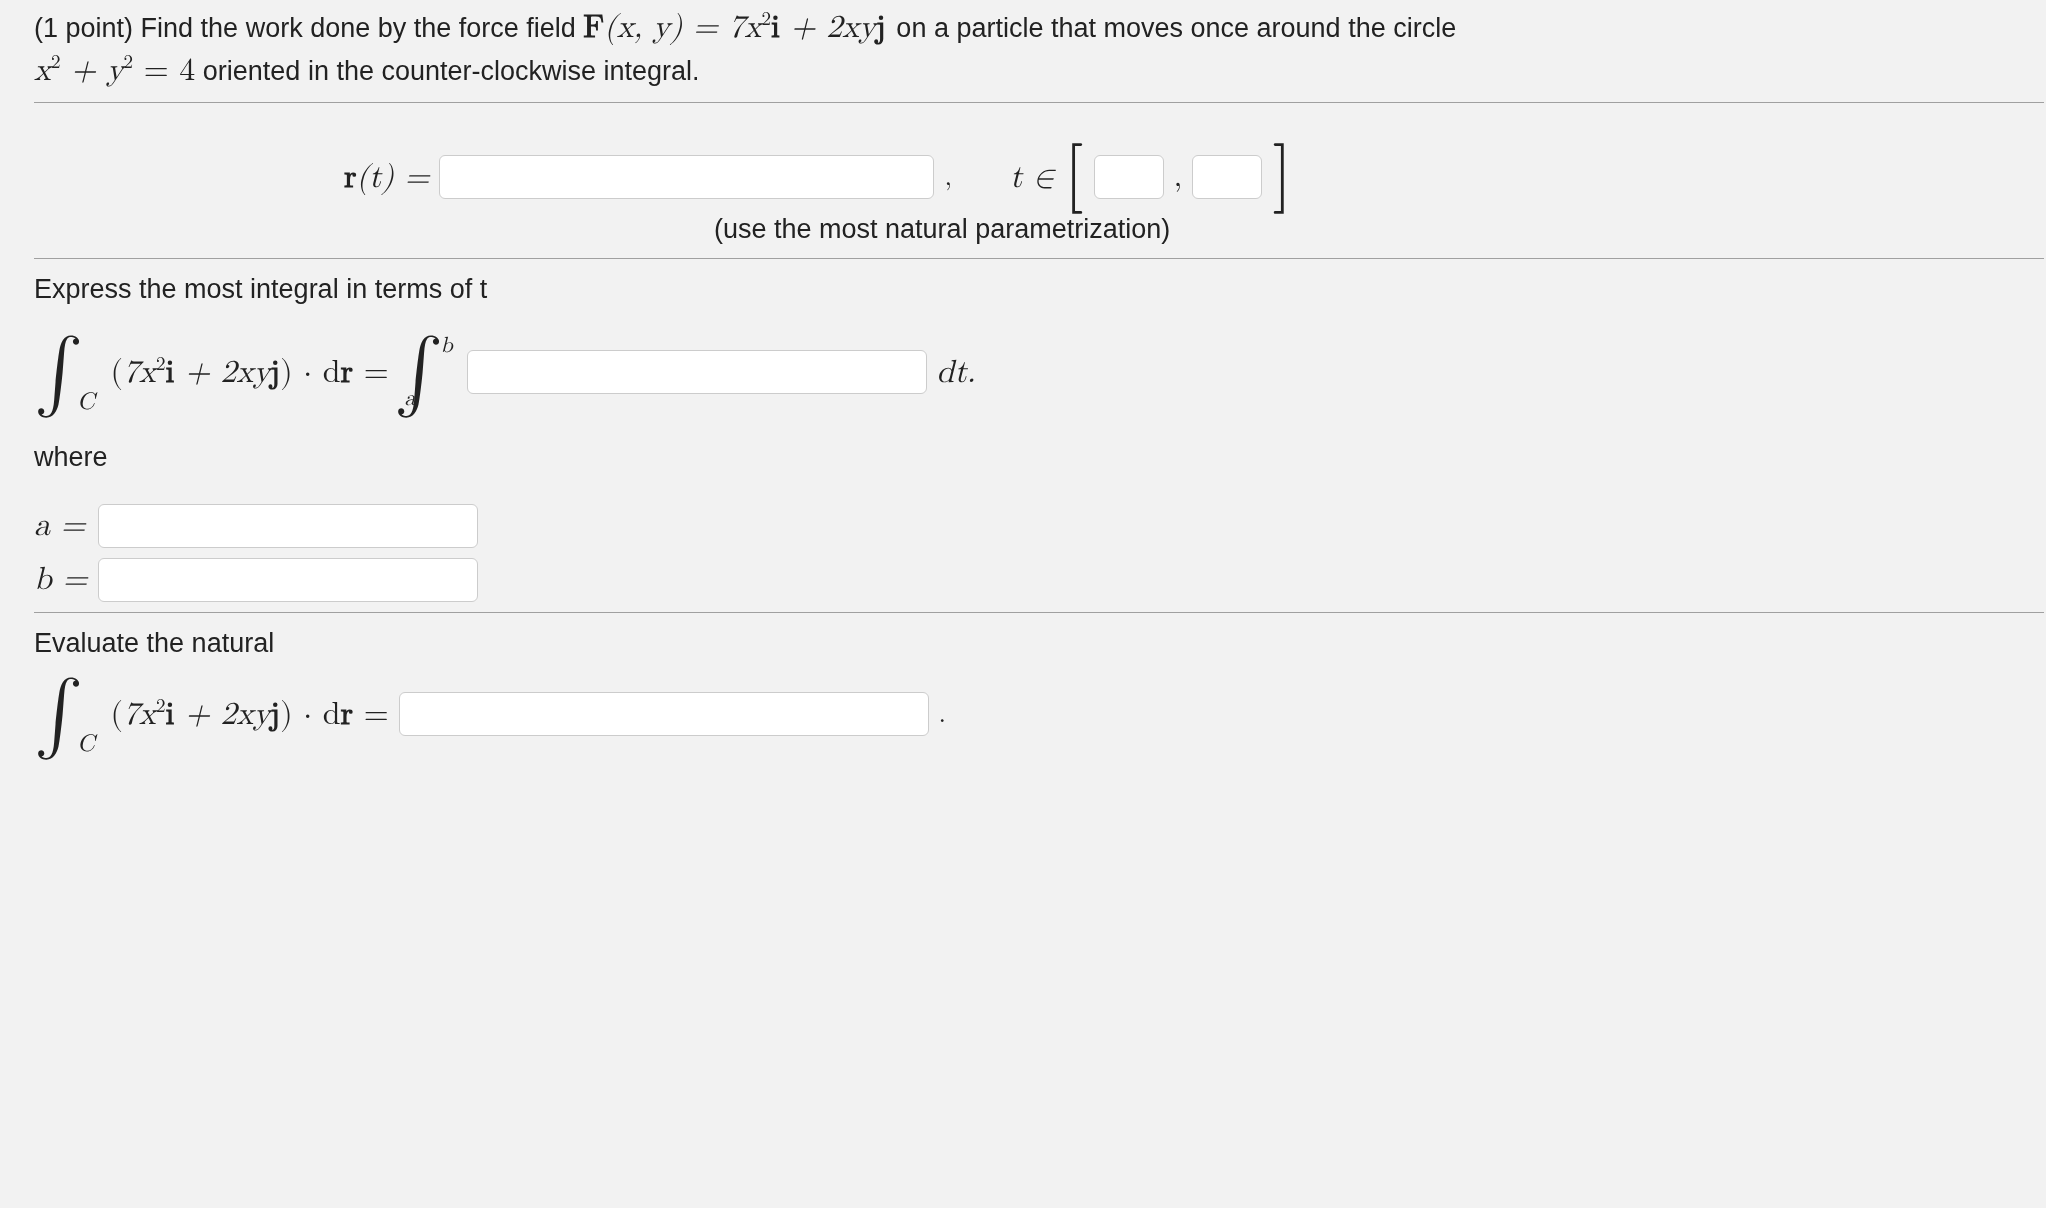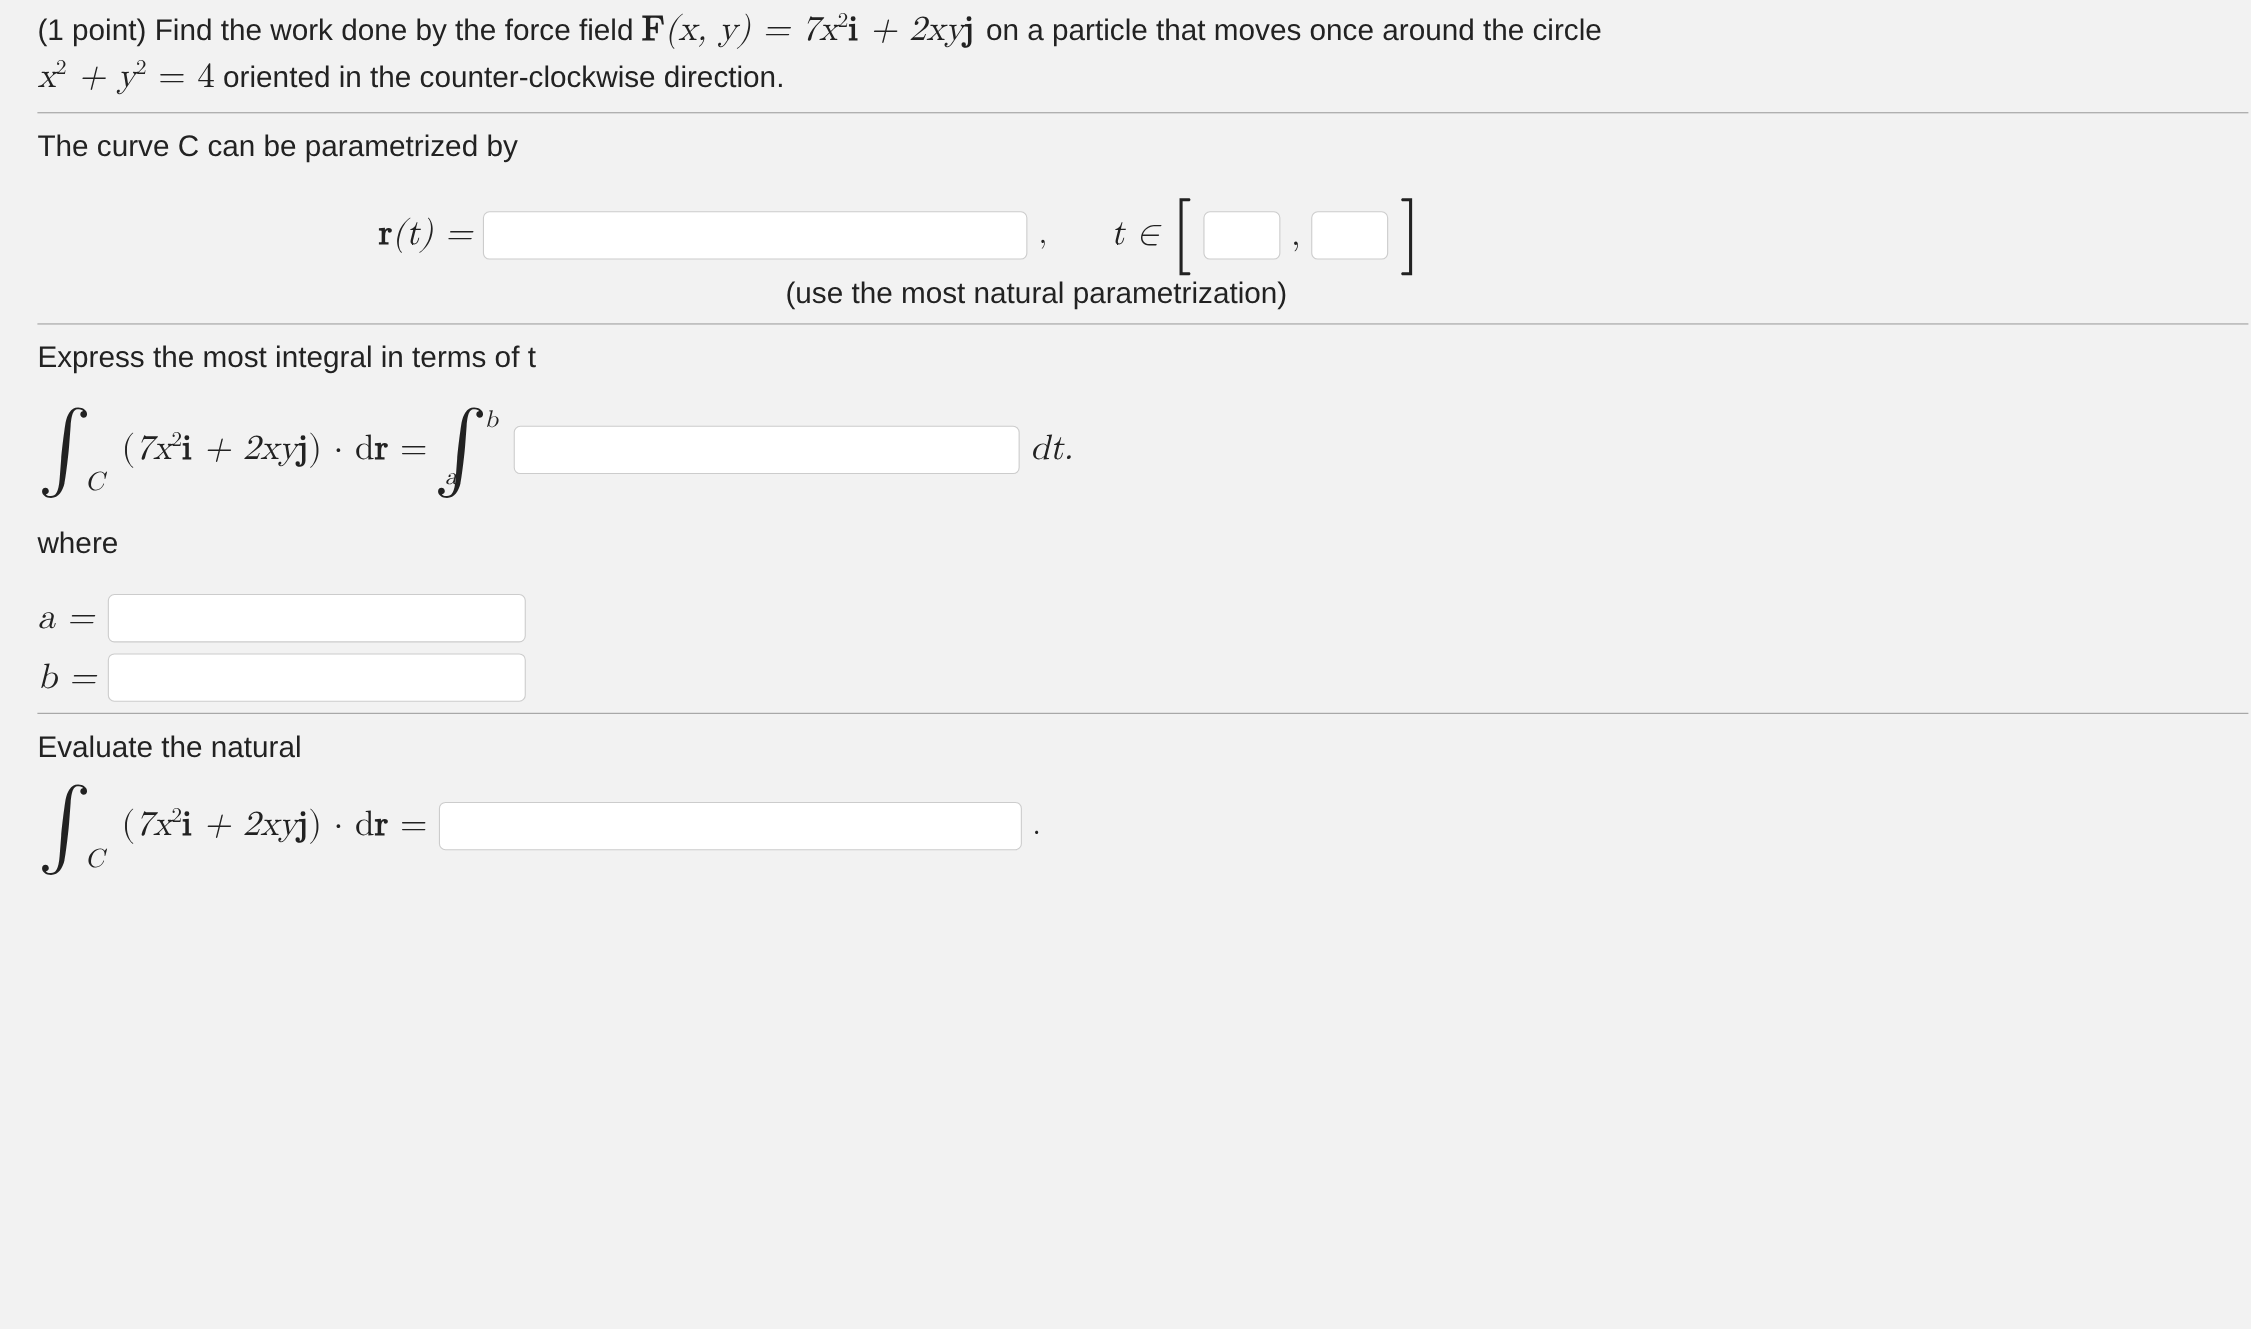--- a/index.html
+++ b/index.html
@@ -114,28 +114,25 @@
 <div class="page">
 
   <div>
     <span>(1 point)</span>
     <span>Find the work done by the force field</span>
     <span class="expr">
       <span class="bold">F</span><span class="i">(x, y) = 7x</span><sup>2</sup><span class="bold">i</span><span class="i"> + 2xy</span><span class="bold">j</span>
     </span>
     <span>on a particle that moves once around the circle</span><br>
     <span class="expr"><span class="i">x</span><sup>2</sup><span class="i"> + y</span><sup>2</sup><span> = 4</span></span>
-    <span>oriented in the counter-clockwise direction.</span>
+    <span>oriented in the counter-clockwise integral.</span>
   </div>
 
   <hr class="sep">
 
-  <div>
-    <span>The curve C can be parametrized by</span>
-  </div>
 
   <div style="height:34px"></div>
 
   <div class="row" style="padding-left:310px;">
     <span class="expr"><span class="bold">r</span><span class="i">(t) =</span></span>
     <input class="text w-m" type="text" style="">
     <span class="math">,</span>
     <span class="sp"></span>
       <span class="sp"></span>
     <span class="expr i">t ∈</span>

